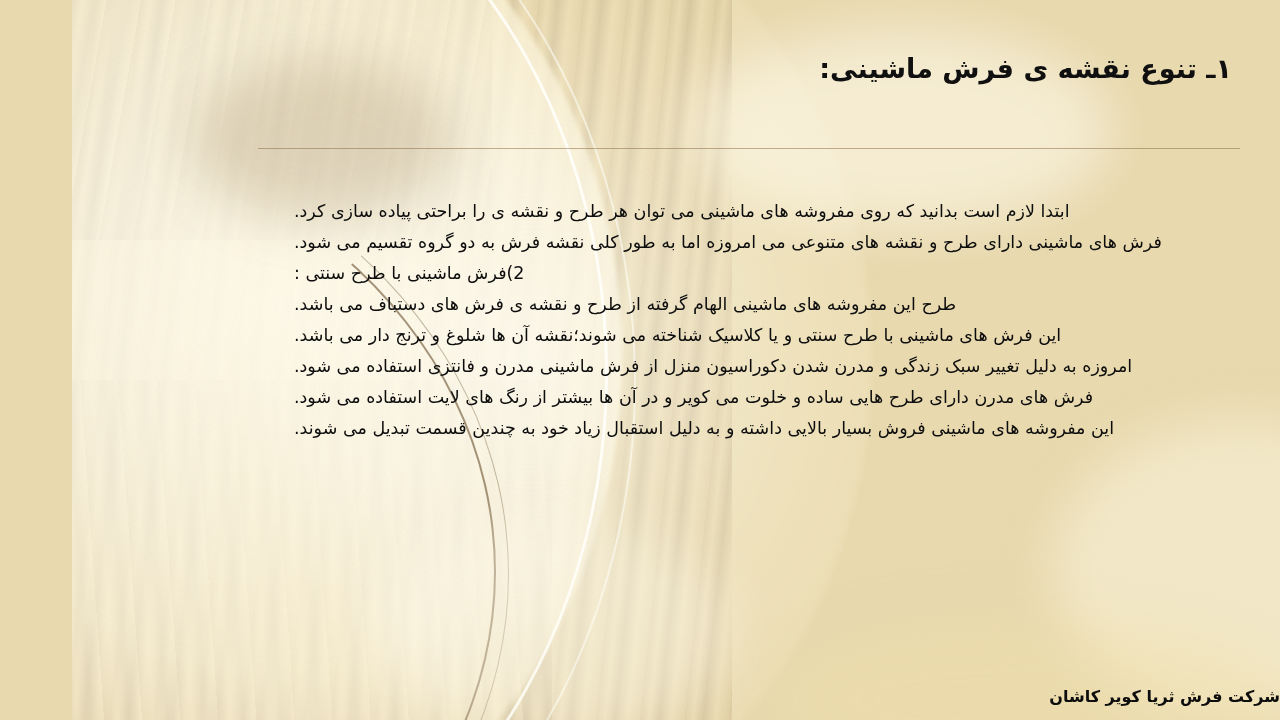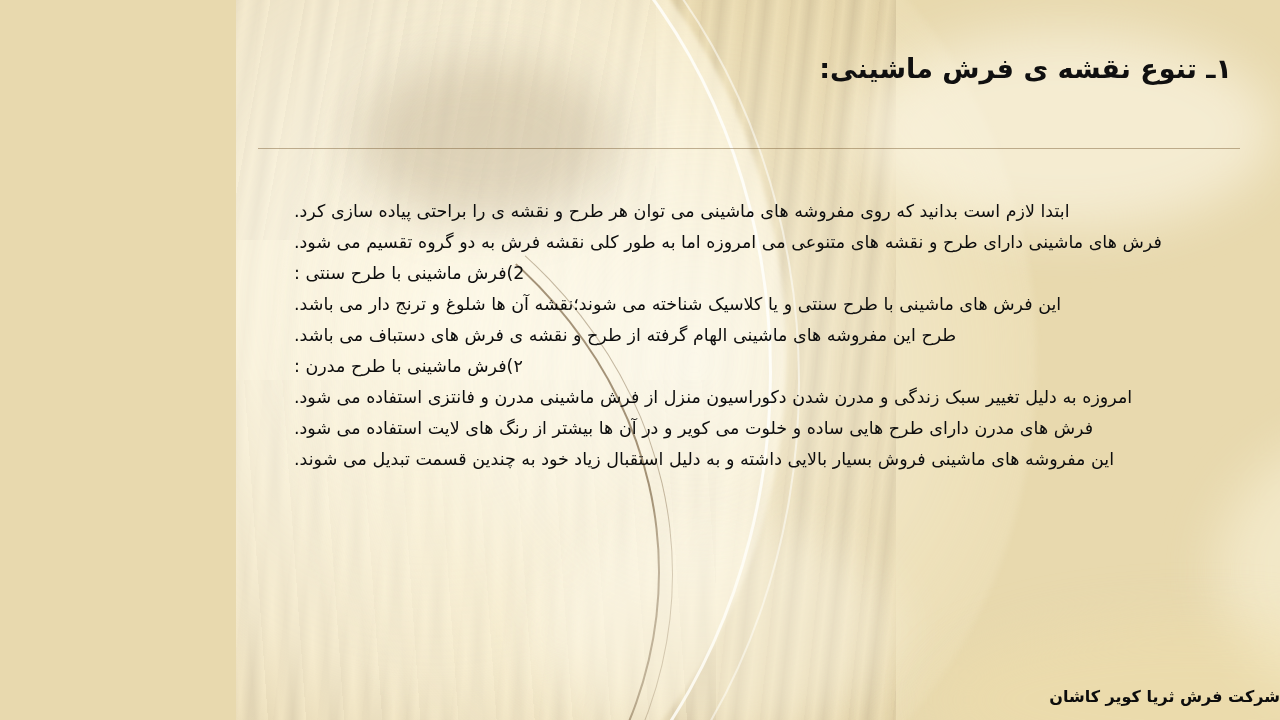--- a/index.html
+++ b/index.html
@@ -9,21 +9,21 @@
   body {
     width: 1280px;
     height: 720px;
     overflow: hidden;
     font-family: "DejaVu Sans", "Liberation Sans", sans-serif;
     background: #e8d9ae;
   }
 
   #slide {
     position: relative;
-    width: 1044px;
+    width: 1208px;
     height: 720px;
     overflow: hidden;
     background:
       
       radial-gradient(ellipse 900px 600px at 78% 45%, rgba(255,252,240,0.85) 0%, rgba(255,250,232,0.45) 38%, rgba(230,208,160,0.10) 62%, rgba(190,160,105,0.05) 100%),
       
       repeating-linear-gradient(178deg,
         rgba(168,132,70,0.14) 0px,
         rgba(220,192,135,0.10) 7px,
         rgba(140,105,55,0.13) 15px,
@@ -230,23 +230,22 @@
   <div class="content">
 
     <div class="title">۱ـ تنوع نقشه ی فرش ماشینی:</div>
 
     <div class="title-rule"></div>
 
     <div class="body-text">
       <p>ابتدا لازم است بدانید که روی مفروشه های ماشینی می توان هر طرح و نقشه ی را براحتی پیاده سازی کرد.</p>
       <p>فرش های ماشینی دارای طرح و نقشه های متنوعی می امروزه اما به طور کلی نقشه فرش به دو گروه تقسیم می شود.</p>
       <p>2)فرش ماشینی با طرح سنتی :</p>
+      <p>طرح این مفروشه های ماشینی الهام گرفته از طرح و نقشه ی فرش های دستباف می باشد.</p>
       <p>این فرش های ماشینی با طرح سنتی و یا کلاسیک شناخته می شوند؛نقشه آن ها شلوغ و ترنج دار می باشد.</p>
-      <p>طرح این مفروشه های ماشینی الهام گرفته از طرح و نقشه ی فرش های دستباف می باشد.</p>
-      <p>۲)فرش ماشینی با طرح مدرن :</p>
       <p>امروزه به دلیل تغییر سبک زندگی و مدرن شدن دکوراسیون منزل از فرش ماشینی مدرن و فانتزی استفاده می شود.</p>
       <p>فرش های مدرن دارای طرح هایی ساده و خلوت می کویر و در آن ها بیشتر از رنگ های لایت استفاده می شود.</p>
       <p>این مفروشه های ماشینی فروش بسیار بالایی داشته و به دلیل استقبال زیاد خود به چندین قسمت تبدیل می شوند.</p>
     </div>
 
     <div class="footer">شرکت فرش ثریا کویر کاشان</div>
 
   </div>
 </div>
 

